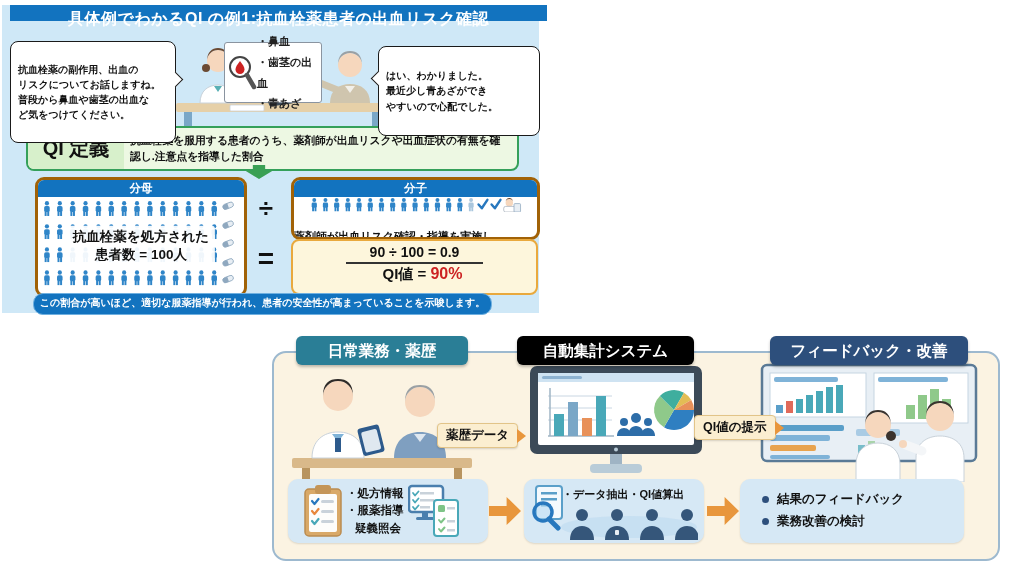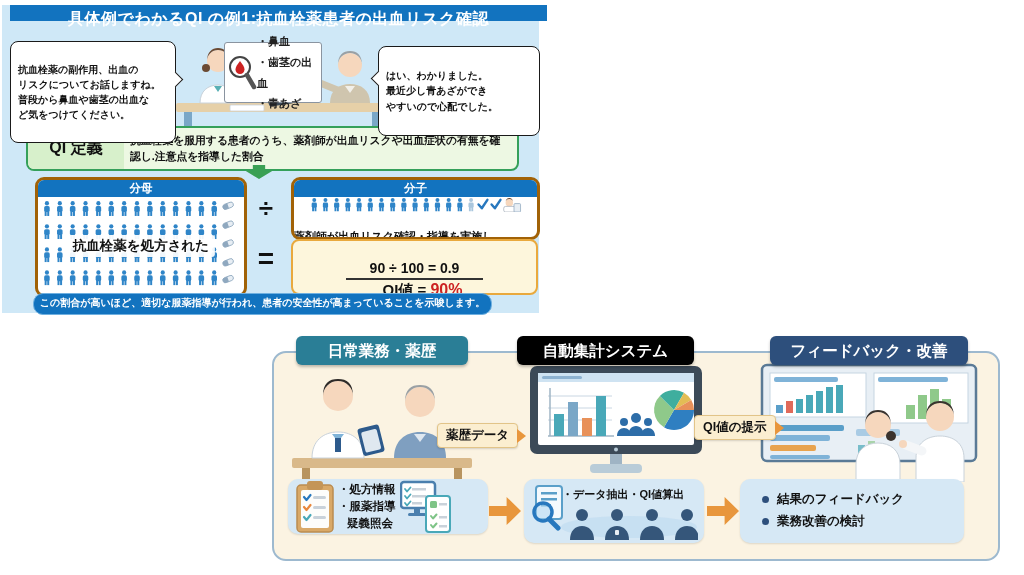--- a/index.html
+++ b/index.html
@@ -20,21 +20,21 @@
   .tail-left{left:-6px;top:26px;transform:rotate(-135deg);}
   .scene-art{position:absolute;left:168px;top:30px;width:225px;height:92px;z-index:1;}
   .symptom-card{position:absolute;left:222px;top:37px;width:92px;height:55px;background:#fff;
                 border:1px solid #8a94a0;border-radius:3px;z-index:2;display:flex;align-items:center;padding:2px;}
   .mag-blood{width:30px;height:40px;flex:0 0 auto;}
   .card-items{font-size:11px;font-weight:bold;line-height:1.9;color:#222;}
 
   .definition{position:absolute;left:24px;top:121px;width:489px;height:41px;border:2px solid #35a05a;
               border-radius:8px;background:#edf8e3;display:flex;align-items:center;z-index:2;}
   .def-label{flex:0 0 96px;align-self:stretch;display:flex;align-items:center;justify-content:center;
-             font-size:16px;font-weight:bold;background:#d7f0cb;border-radius:6px 0 0 6px;}
+             font-size:20px;font-weight:bold;background:#d7f0cb;border-radius:6px 0 0 6px;}
   .def-text{flex:1;font-size:10.8px;font-weight:bold;line-height:1.4;padding:0 6px;}
   .down-arrow{position:absolute;left:243px;top:160px;width:28px;height:14px;background:#3aa054;
               clip-path:polygon(28% 0,72% 0,72% 40%,100% 40%,50% 100%,0 40%,28% 40%);z-index:3;}
 
   .metric-box{position:absolute;background:#fff;border:3px solid #a16207;border-radius:9px;overflow:hidden;z-index:2;}
   .denominator{left:33px;top:172px;width:206px;height:114px;}
   .numerator{left:289px;top:172px;width:243px;height:57px;}
   .metric-header{background:#1273bf;color:#fff;font-size:11.5px;font-weight:bold;text-align:center;
                  height:17px;line-height:17px;}
   .metric-body{position:relative;height:calc(100% - 17px);}
@@ -43,21 +43,21 @@
              background:rgba(255,255,255,.93);padding:2px 6px;font-size:13.5px;font-weight:bold;
              text-align:center;line-height:1.35;white-space:nowrap;border-radius:3px;}
   .num-row{display:block;width:228px;height:14px;margin:1px auto 0;}
   .num-text{font-size:11px;font-weight:bold;text-align:left;line-height:1.2;margin-top:18px;}
   .op{position:absolute;left:246px;width:36px;text-align:center;font-weight:bold;z-index:2;}
   .op-div{top:188px;font-size:26px;}
   .op-eq{top:238px;font-size:28px;}
   .calc-box{position:absolute;left:289px;top:234px;width:243px;height:52px;background:#fdf6dc;
             border:2.5px solid #e9a93d;border-radius:8px;z-index:2;text-align:center;}
   .formula{display:inline-block;font-size:14px;font-weight:bold;border-bottom:2px solid #333;
-           padding:18px 24px 1px;line-height:1.2;margin-top:1px;}
+           padding:2px 24px 1px;line-height:1.2;margin-top:1px;}
   .result{font-size:15px;font-weight:bold;line-height:1.3;margin-left:16px;}
   .result .red{color:#cc2222;font-size:16px;}
   .qi-footer{position:absolute;left:31px;top:288px;width:457px;height:20px;background:#1273bf;
              border:1px solid #6fb0e0;border-radius:10px;color:#fff;font-size:10px;font-weight:bold;
              text-align:center;line-height:18px;z-index:2;}
 
   
   .flow-frame{position:absolute;left:272px;top:351px;width:724px;height:206px;background:#fbf3e2;
               border:2px solid #9db9cf;border-radius:14px;}
   .badge{position:absolute;height:29px;line-height:29px;text-align:center;color:#fff;font-size:15.5px;
@@ -69,21 +69,21 @@
   .monitor{position:absolute;left:528px;top:366px;width:176px;height:112px;z-index:2;}
   .duo-right{position:absolute;left:760px;top:363px;width:230px;height:119px;z-index:2;}
   .tag{position:absolute;background:#fbeed0;border:1px solid #e2c488;border-radius:4px;font-size:12.5px;
        font-weight:bold;padding:3px 8px;z-index:4;box-shadow:0 1px 2px rgba(0,0,0,.15);white-space:nowrap;}
   .tag .tip{position:absolute;right:-9px;top:50%;transform:translateY(-50%);width:0;height:0;
             border-top:7px solid transparent;border-bottom:7px solid transparent;border-left:9px solid #e8963c;}
   .tag1{left:437px;top:423px;}
   .tag2{left:694px;top:415px;}
   .pbox{position:absolute;top:479px;background:#d6e8f5;border-radius:10px;z-index:2;
         box-shadow:0 1px 2px rgba(0,0,0,.12);}
-  .pbox1{left:288px;width:200px;height:55px;display:flex;align-items:center;gap:4px;padding:0 8px;box-sizing:border-box;}
+  .pbox1{left:288px;width:200px;height:64px;display:flex;align-items:center;gap:4px;padding:0 16px;box-sizing:border-box;}
   .pbox1-text{font-size:11.5px;font-weight:bold;line-height:1.5;white-space:nowrap;}
   .pbox1-text .indent{padding-left:9px;}
   .clipboard{width:38px;height:52px;flex:0 0 auto;}
   .pc{width:52px;height:54px;flex:0 0 auto;}
   .pbox2{left:524px;width:180px;height:64px;}
   .docmag{position:absolute;left:6px;top:6px;width:34px;height:46px;}
   .pbox2-text{position:absolute;left:38px;top:8px;font-size:11px;font-weight:bold;white-space:nowrap;}
   .team{position:absolute;left:36px;top:27px;width:138px;height:34px;}
   .pbox3{left:740px;width:224px;height:64px;padding:10px 0 0 22px;box-sizing:border-box;}
   .fb-line{display:flex;align-items:center;gap:8px;font-size:12.5px;font-weight:bold;line-height:1.75;}
@@ -237,20 +237,21 @@
           <g>
             <use href="#cap" transform="translate(184,6) rotate(-20)"></use>
             <use href="#cap" transform="translate(184,24) rotate(-20)"></use>
             <use href="#cap" transform="translate(184,42) rotate(-20)"></use>
             <use href="#cap" transform="translate(184,60) rotate(-20)"></use>
             <use href="#cap" transform="translate(184,76) rotate(-20)"></use>
           </g>
         </svg>
         <div class="den-label">
           <div>抗血栓薬を処方された</div>
+          <div>患者数 = 100人</div>
         </div>
       </div>
     </div>
 
     <div class="op op-div">÷</div>
     <div class="op op-eq">=</div>
 
     <div class="metric-box numerator">
       <div class="metric-header">分子</div>
       <svg class="num-row" viewBox="0 0 230 15">

